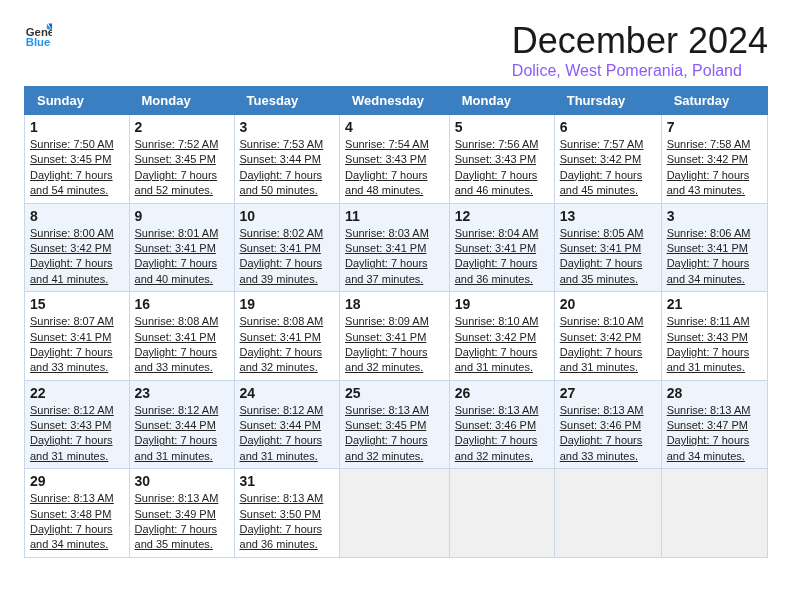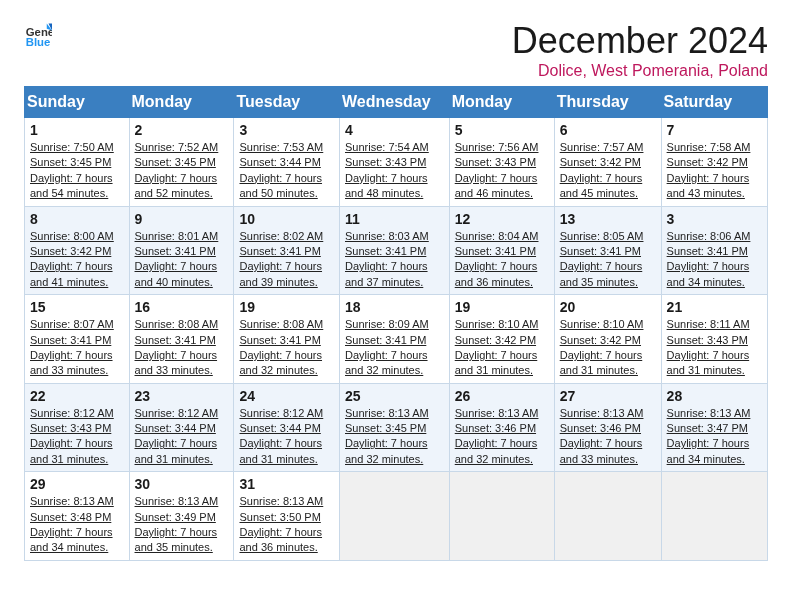--- a/index.html
+++ b/index.html
@@ -19,43 +19,42 @@
     .logo {
       display: flex;
       align-items: center;
       gap: 4px;
     }
     .logo-icon {
       width: 28px;
       height: 28px;
     }
     .title-block {
-      text-align: right;
     }
     .main-title {
       font-size: 36px;
       font-weight: normal;
       color: #1a1a1a;
     }
     .subtitle {
       font-size: 16px;
-      color: #be185d;
+      color: #8b5cf6;
     }
     table {
       width: 100%;
       border-collapse: collapse;
       font-size: 11px;
     }
     thead tr {
       background-color: #3a7fc1;
       color: #fff;
     }
     thead th {
-      padding: 6px 2px;
-      font-size: 16px;
+      padding: 6px 12px;
+      font-size: 13px;
       font-weight: bold;
       text-align: left;
       border: 1px solid #3a7fc1;
     }
     tbody tr {
       vertical-align: top;
     }
     tbody tr:nth-child(odd) {
       background: #fff;
     }

